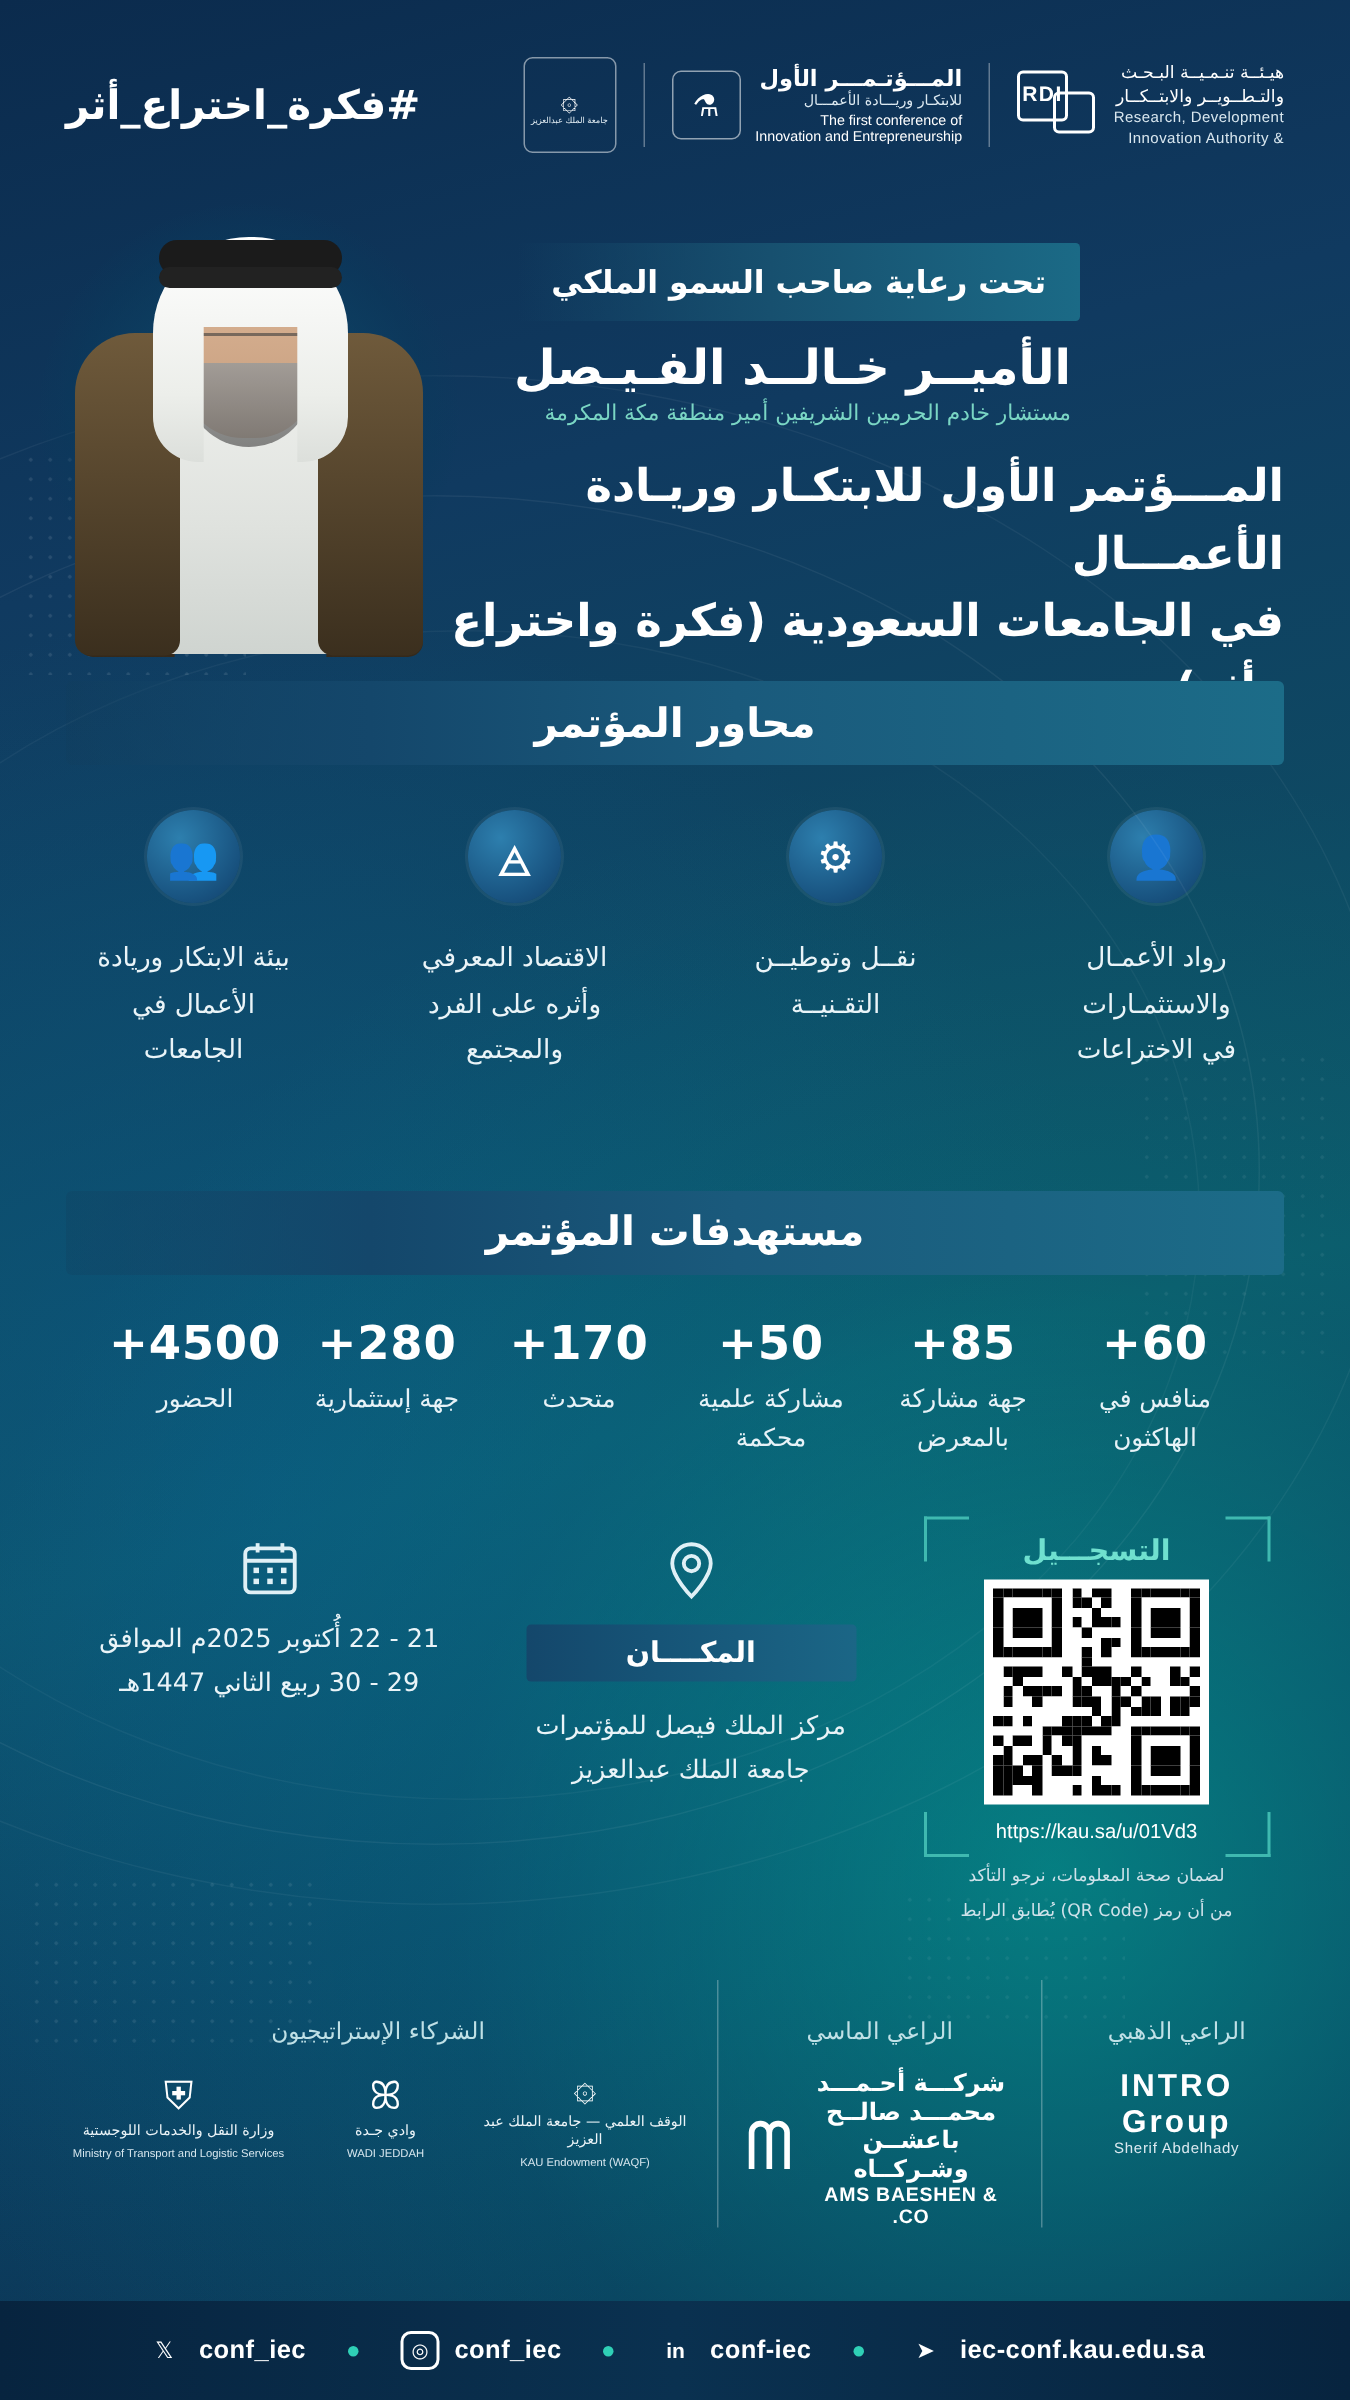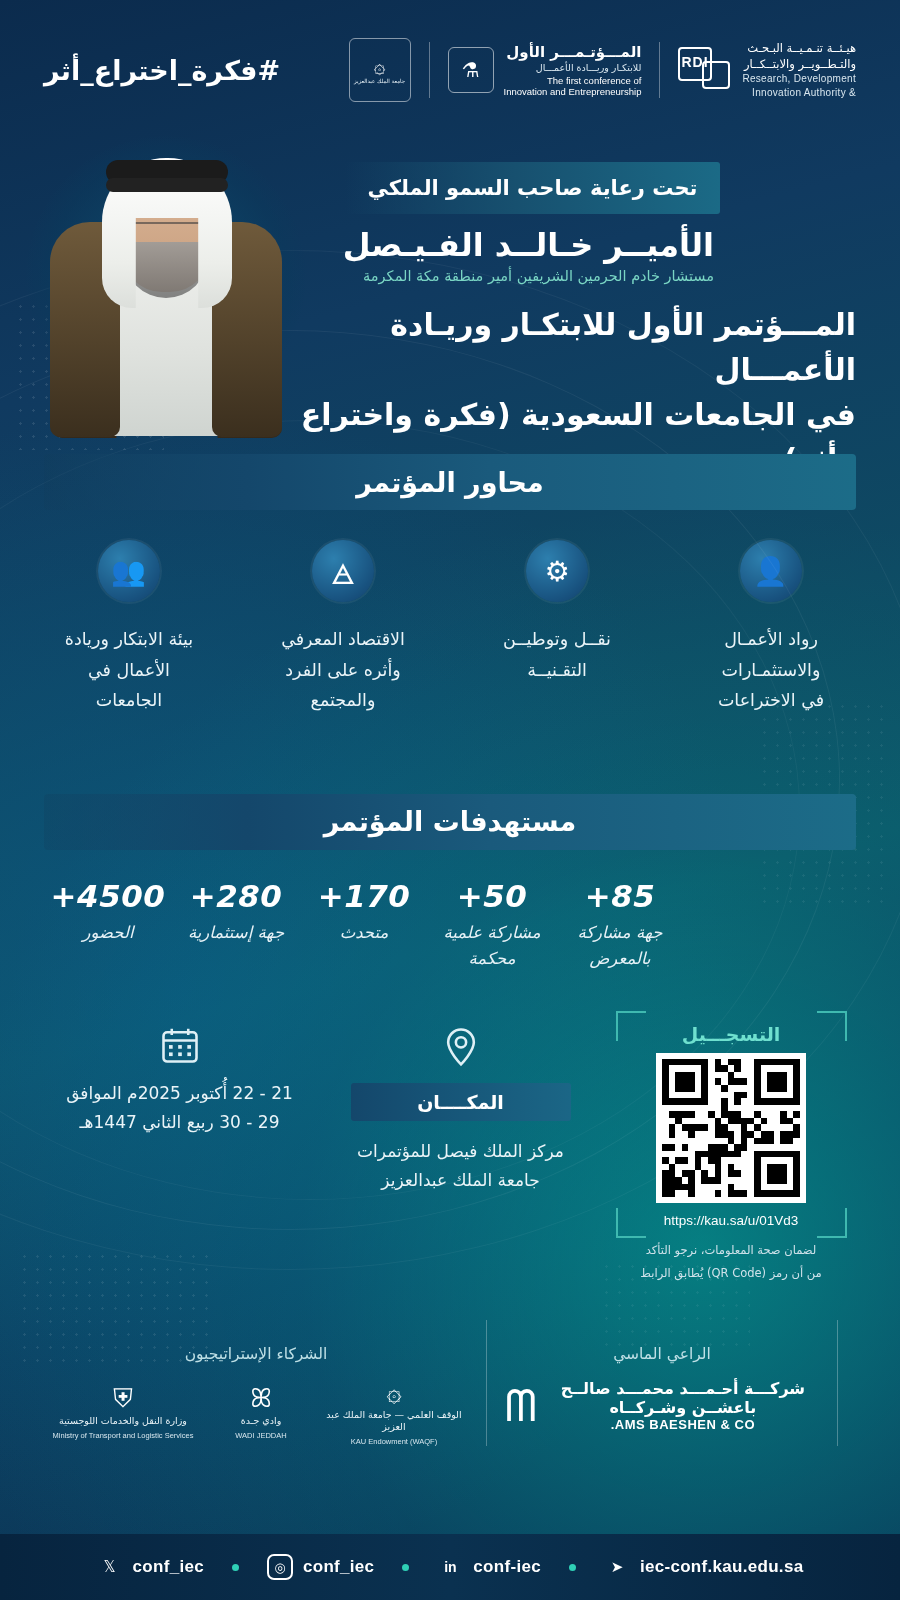--- a/index.html
+++ b/index.html
@@ -177,23 +177,22 @@
   .axis-ic {
     width: 62px; height: 62px; margin: 0 auto 22px auto; border-radius: 50%;
     background: radial-gradient(circle at 35% 30%, #2d7fae 0%, #18527f 70%, #123f69 100%);
     display: flex; align-items: center; justify-content: center; font-size: 28px;
     box-shadow: 0 0 0 2px rgba(255,255,255,0.06);
   }
   .axis-label { font-size: 17.5px; line-height: 1.75; color: #eaf4f8; }
 
   
   .stats {
-    display: flex; flex-direction: row-reverse; justify-content: flex-start;
+    display: flex; flex-direction: row-reverse; justify-content: center;
     padding: 28px 44px 0 44px;
-    font-style: italic;
   }
   .stat { text-align: center; width: 128px; }
   .stat-num { font-size: 31px; font-weight: bold; letter-spacing: .5px; color: #ffffff; }
   .stat-lbl { margin-top: 6px; font-size: 16.5px; line-height: 1.6; color: #e7f2f7; }
 
   
   .inforow { display: flex; flex-direction: row-reverse; padding: 40px 44px 0 44px; gap: 10px; }
   .infocol { flex: 1; text-align: center; }
   .info-ic { height: 66px; display: flex; align-items: center; justify-content: center; font-size: 40px; color: #dff0f6; }
   .info-pill {
@@ -393,20 +392,27 @@
         <div class="stat-lbl ml">
             <div>مشاركة علمية</div>
             <div>محكمة</div>
           </div>
       </div>
       <div class="stat">
         <div class="stat-num">85+</div>
         <div class="stat-lbl ml">
             <div>جهة مشاركة</div>
             <div>بالمعرض</div>
+          </div>
+      </div>
+      <div class="stat">
+        <div class="stat-num">60+</div>
+        <div class="stat-lbl ml">
+            <div>منافس في</div>
+            <div>الهاكثون</div>
           </div>
       </div>
     </div>
   </div>
 
   <div class="inforow">
     <div class="infocol">
       <div class="info-ic">
         <svg width="44" height="44" viewBox="0 0 24 24" fill="none" stroke="#dff0f6" stroke-width="1.4">
           <rect x="3" y="4.5" width="18" height="16" rx="2"></rect>
@@ -926,20 +932,27 @@
         <div class="ams-mark">ᗰ</div>
         <div>
           <div class="ams-ar">شركـــة أحـمـــد محمـــد صالــح باعشــن وشـركــاه</div>
           <div class="ams-en">AMS BAESHEN &amp; CO.</div>
         </div>
       </div>
     </div>
 
     <div class="sp-div"></div>
 
+    <div class="sp-block" style="flex:.8">
+      <div class="sp-title">الراعي الذهبي</div>
+      <div class="intro-l">
+        <div class="intro-main">INTRO Group</div>
+        <div class="intro-sub">Sherif Abdelhady</div>
+      </div>
+    </div>
   </div>
 
   <div class="footer">
     <div class="fi">
       <div class="fi-ic">𝕏</div>
       <div class="fi-txt">conf_iec</div>
     </div>
     <div class="fdot"></div>
     <div class="fi">
       <div class="fi-ic box">◎</div>

